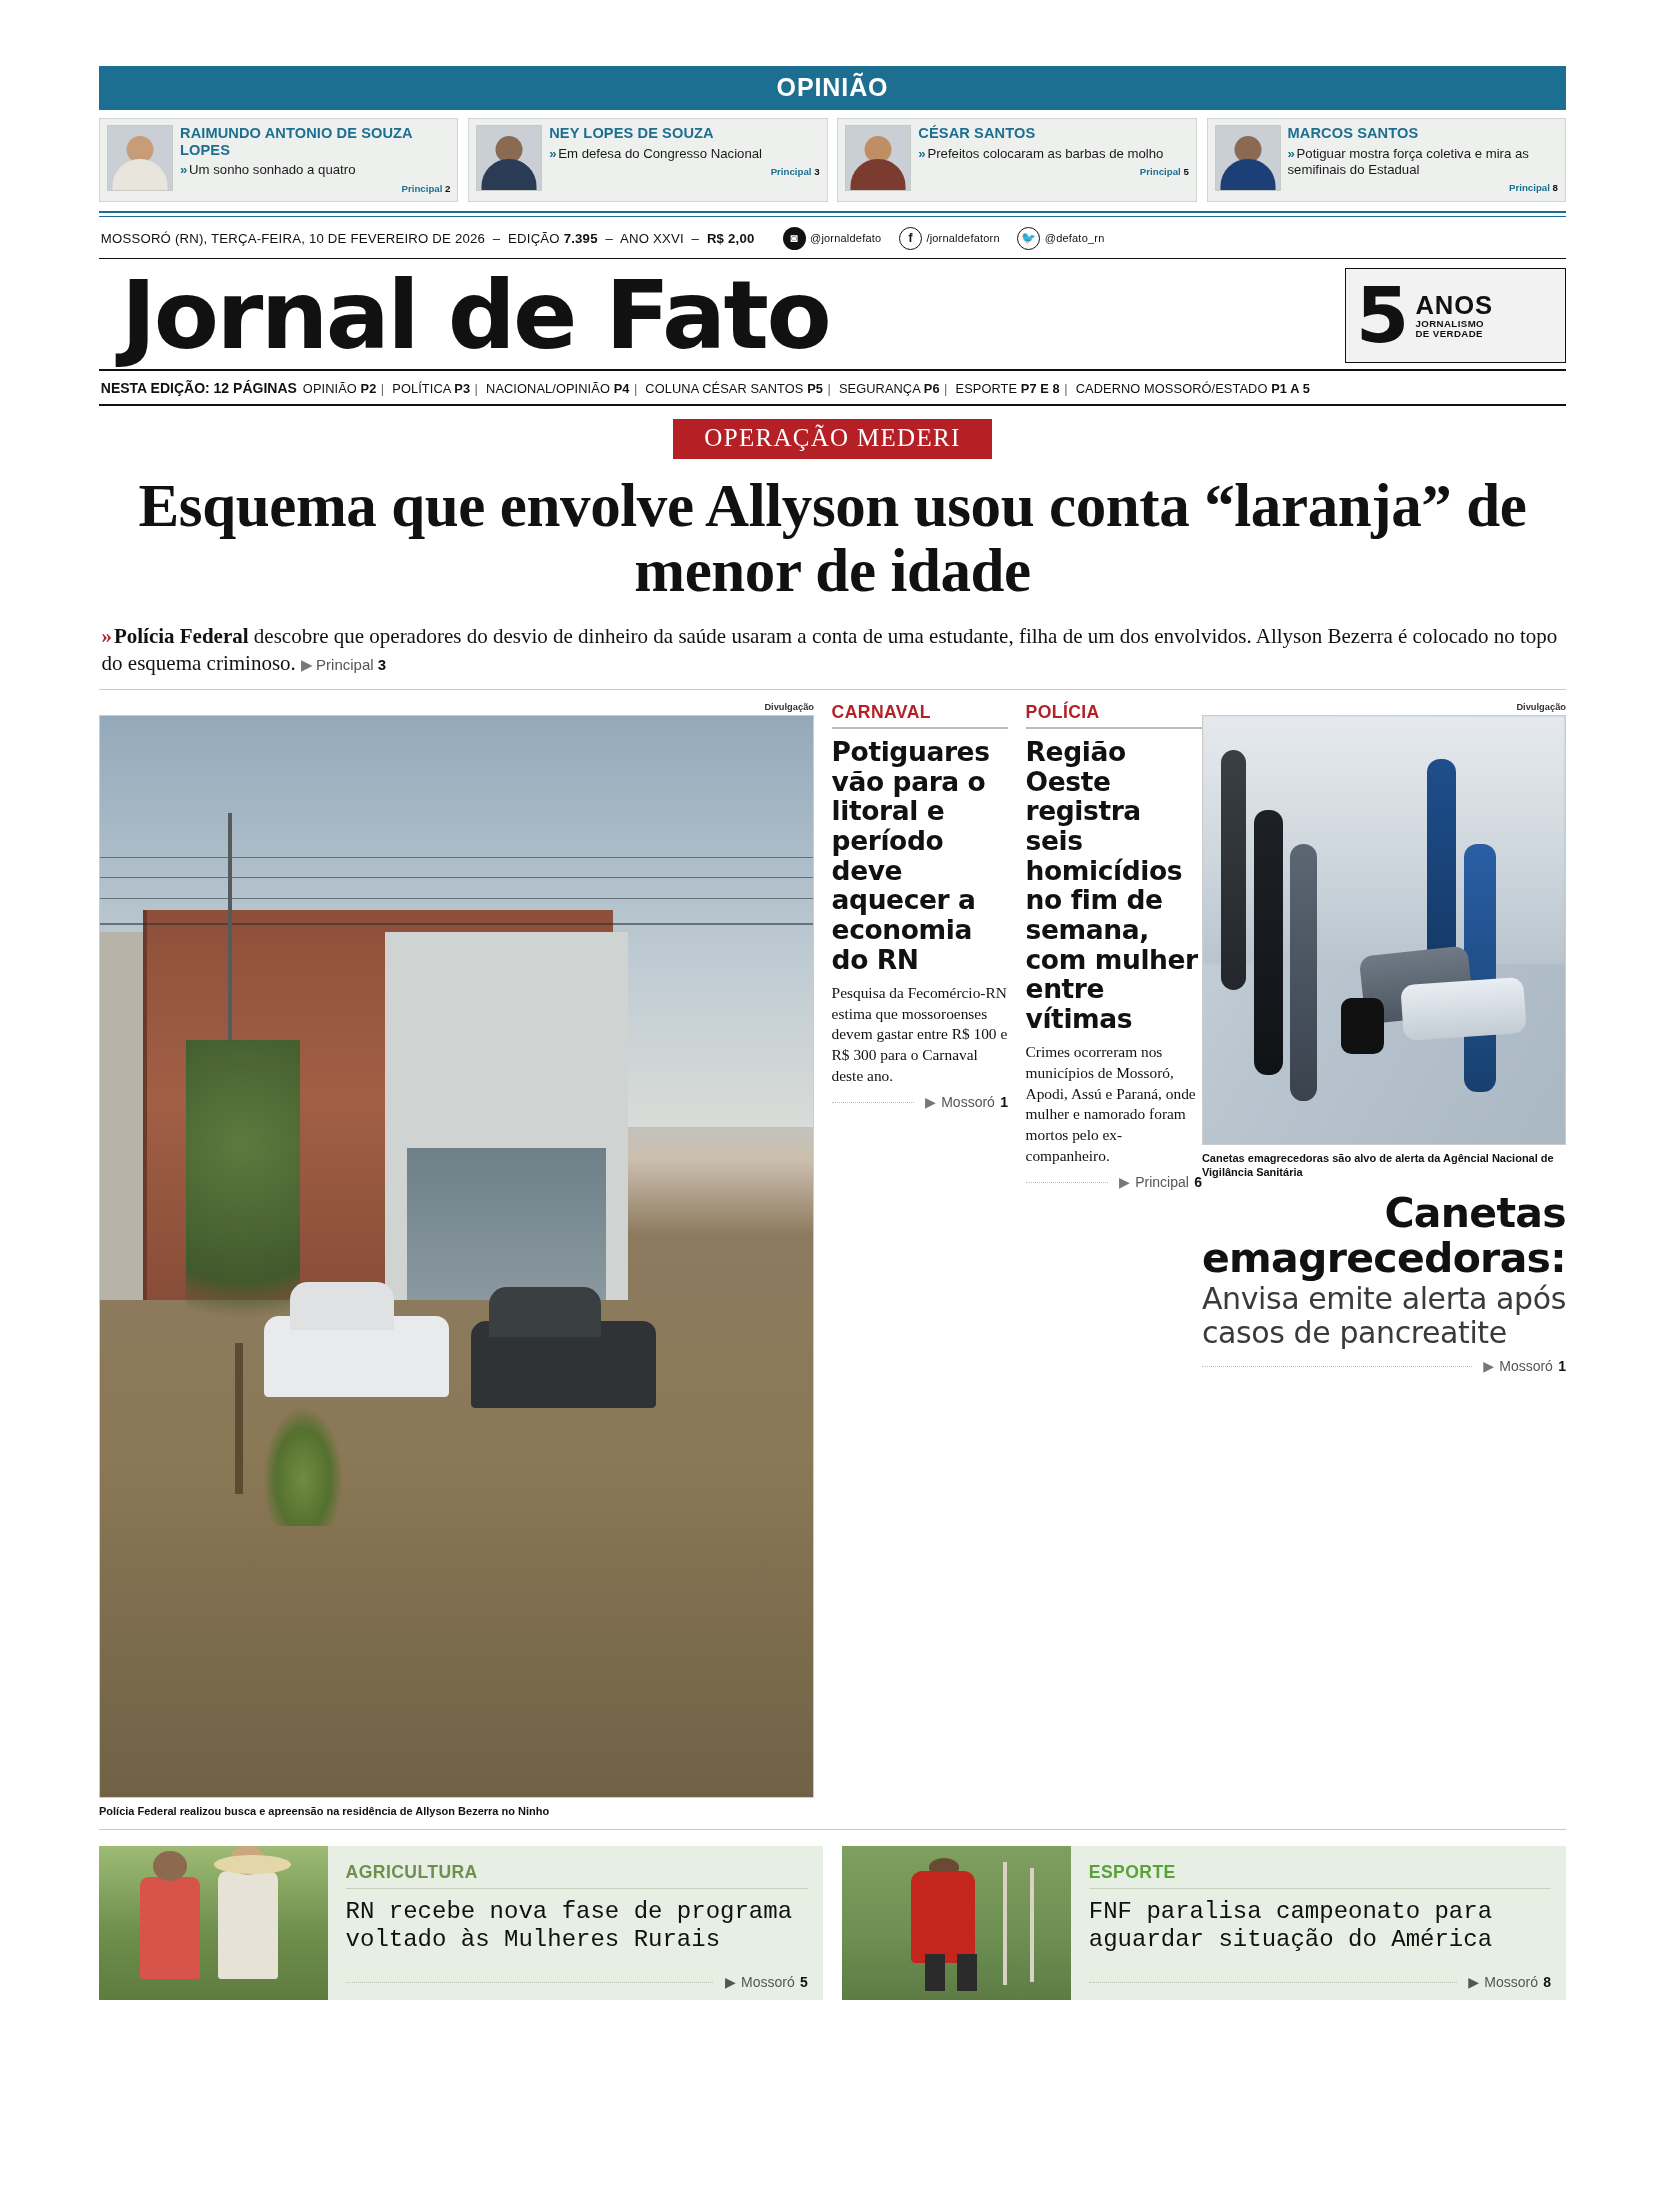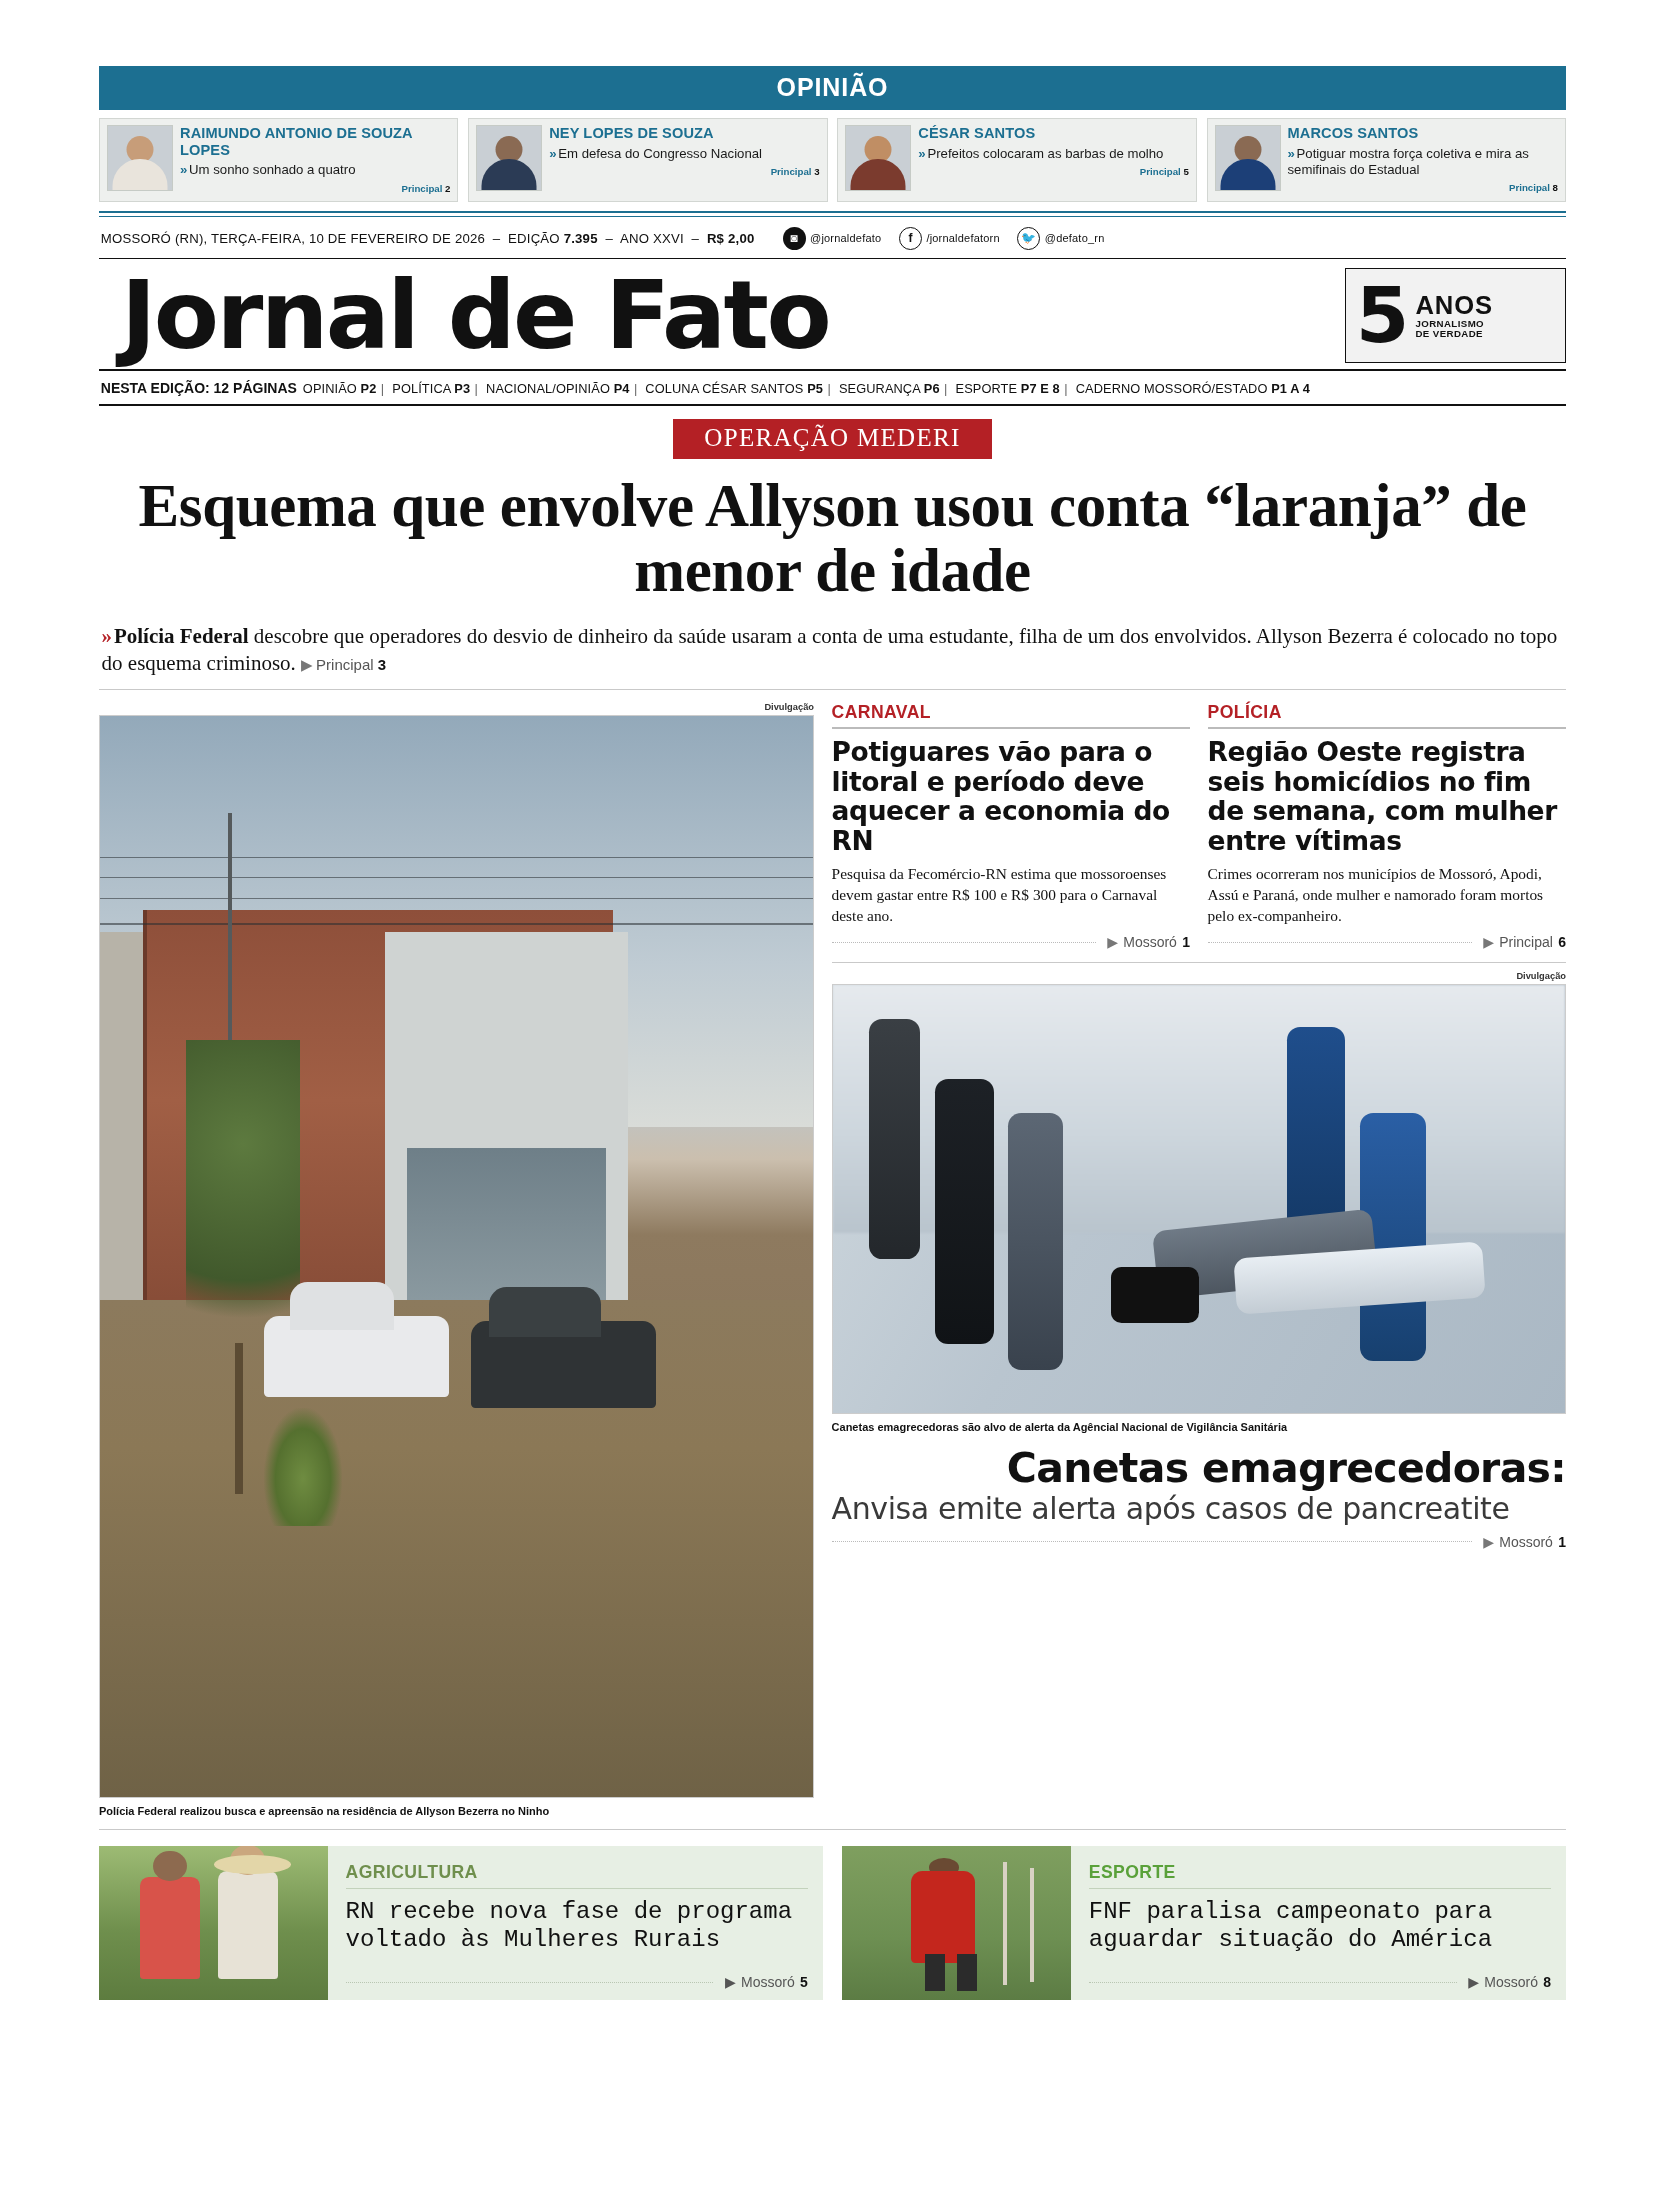--- a/index.html
+++ b/index.html
@@ -122,21 +122,21 @@
   .lead-sub .chev { color:#b42025; font-weight:bold; letter-spacing:-2.6px; margin-right:4.4px; }
   .lead-sub b { font-weight:bold; }
   .ref-inline { white-space:nowrap; color:#555; font-size:15px; font-family:"Liberation Sans", sans-serif; }
   .ref-inline .tri { color:#777; margin-right:3.5px; }
   .ref-inline b { color:#111; font-weight:bold; }
   .gray-rule { height:1.3px; background:#c9c9c9; margin-top:10.6px; }
 
   
   .main-grid { display:flex; gap:17.6px; margin-top:12.3px; }
   .col-left { width:715px; flex:0 0 715px; }
-  .col-right { flex:1; display:flex; flex-direction:column; }
+  .col-right { flex:1; display:flex; flex-direction:row; }
 
   .photo-credit { text-align:right; font-size:9.3px; font-weight:bold; color:#333; margin-bottom:2.6px; }
 
   .main-photo {
     width:100%; height:1083px; position:relative; overflow:hidden;
     background:linear-gradient(#9fb4c4 0%, #b9c6cf 34%, #cbbfae 41%, #8e7a5f 48%, #7e6b51 100%);
     border:0.4px solid #ccc;
   }
   .mp-sky { position:absolute; left:0; top:0; width:100%; height:38%;
     background:linear-gradient(#93a9ba 0%, #bfcbd3 60%, #d9dcd8 100%); }
@@ -343,21 +343,21 @@
 
   <div class="summary">
     <div class="lead">NESTA EDIÇÃO: 12 PÁGINAS</div>
     <div class="items">
       <span>OPINIÃO</span> <b>P2</b><span class="sep">|</span>
       <span>POLÍTICA</span> <b>P3</b><span class="sep">|</span>
       <span>NACIONAL/OPINIÃO</span> <b>P4</b><span class="sep">|</span>
       <span>COLUNA CÉSAR SANTOS</span> <b>P5</b><span class="sep">|</span>
       <span>SEGURANÇA</span> <b>P6</b><span class="sep">|</span>
       <span>ESPORTE</span> <b>P7 E 8</b><span class="sep">|</span>
-      <span>CADERNO MOSSORÓ/ESTADO</span> <b>P1 A 4</b>
+      <span>CADERNO MOSSORÓ/ESTADO</span> <b>P1 A 5</b>
     </div>
   </div>
   <div class="black-rule"></div>
 
   <div class="op-banner-wrap">
     <div class="op-banner">OPERAÇÃO MEDERI</div>
   </div>
 
   <div class="lead-head">Esquema que envolve Allyson usou conta “laranja” de menor de idade</div>
 

